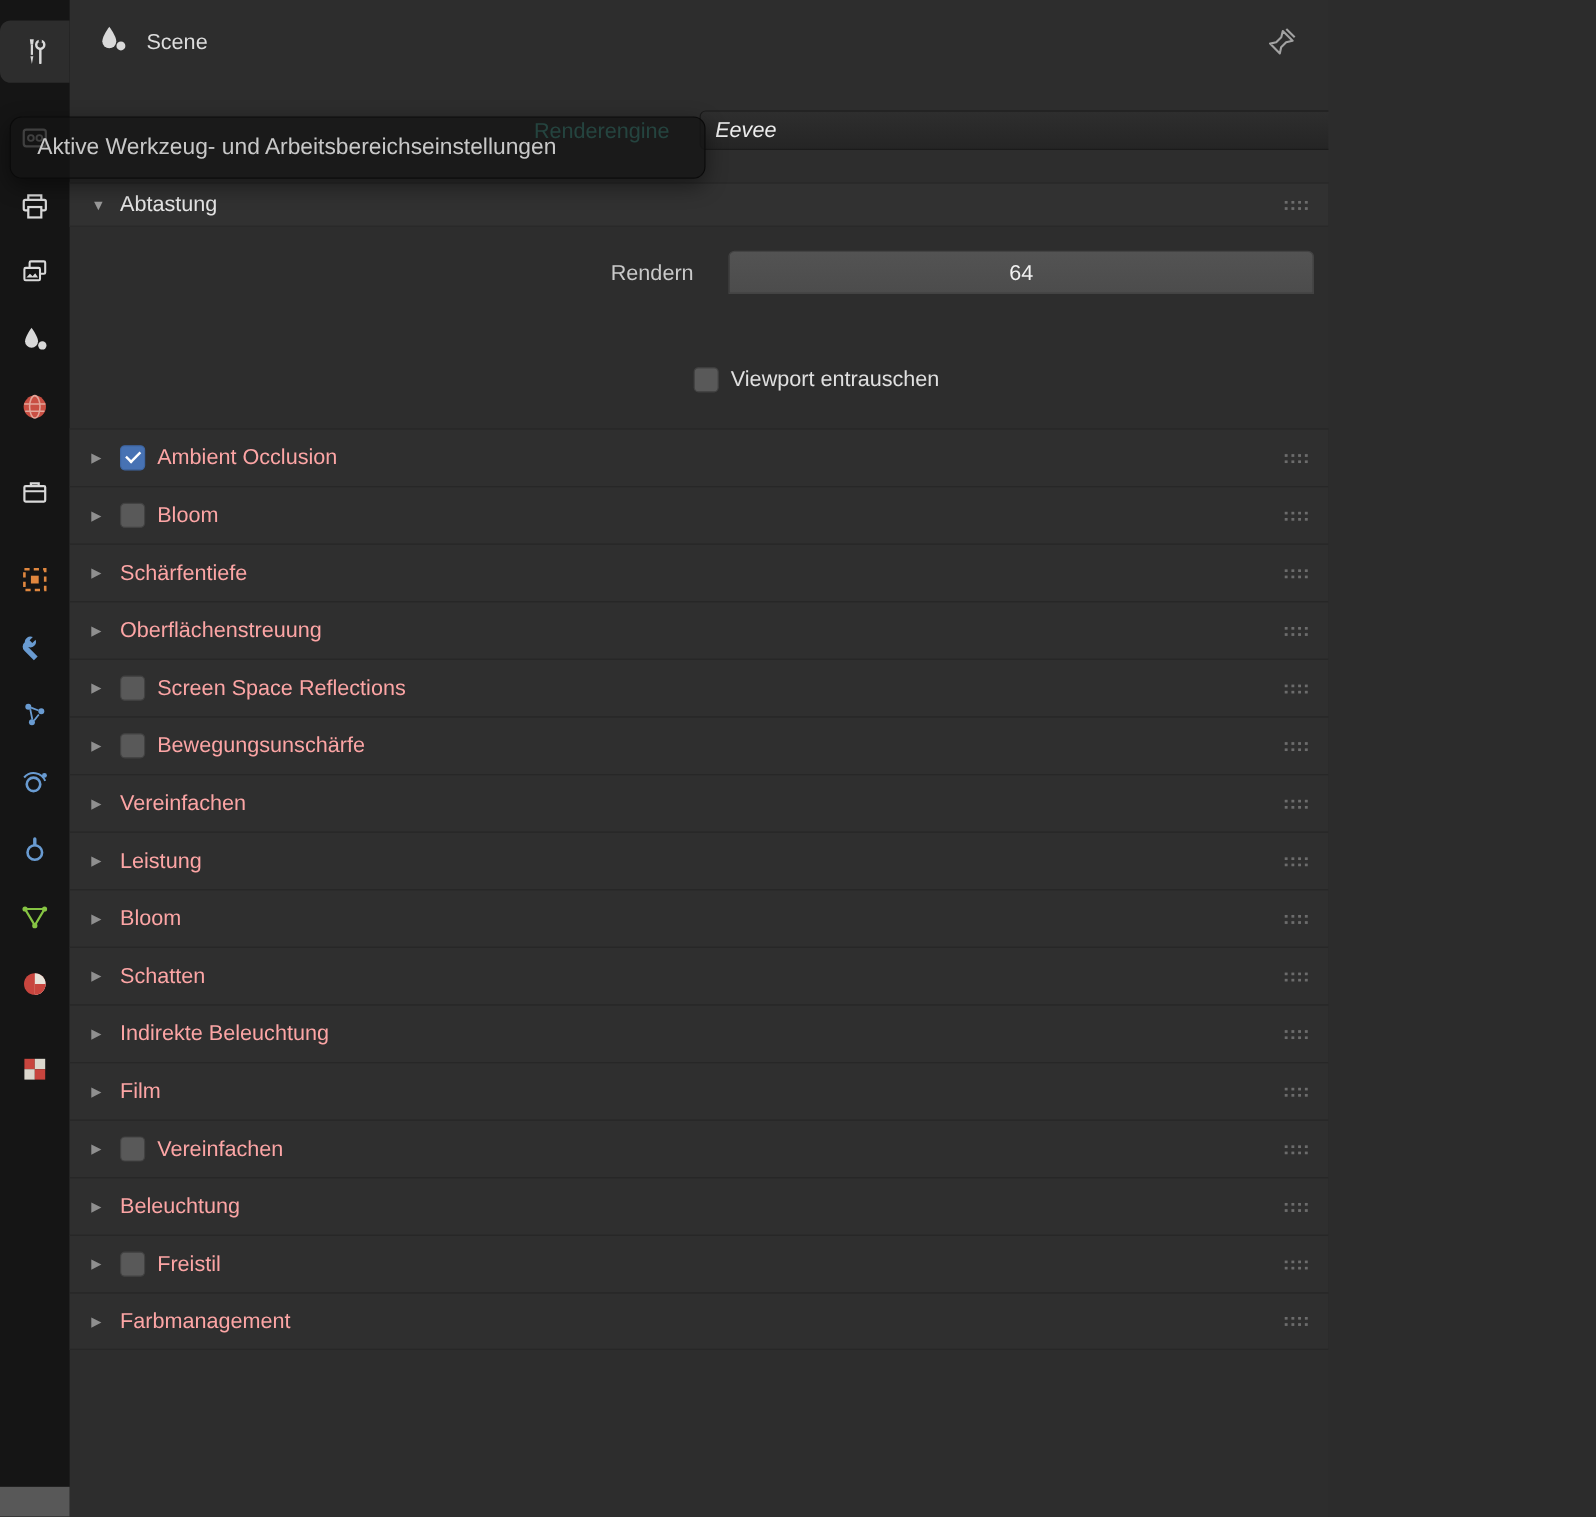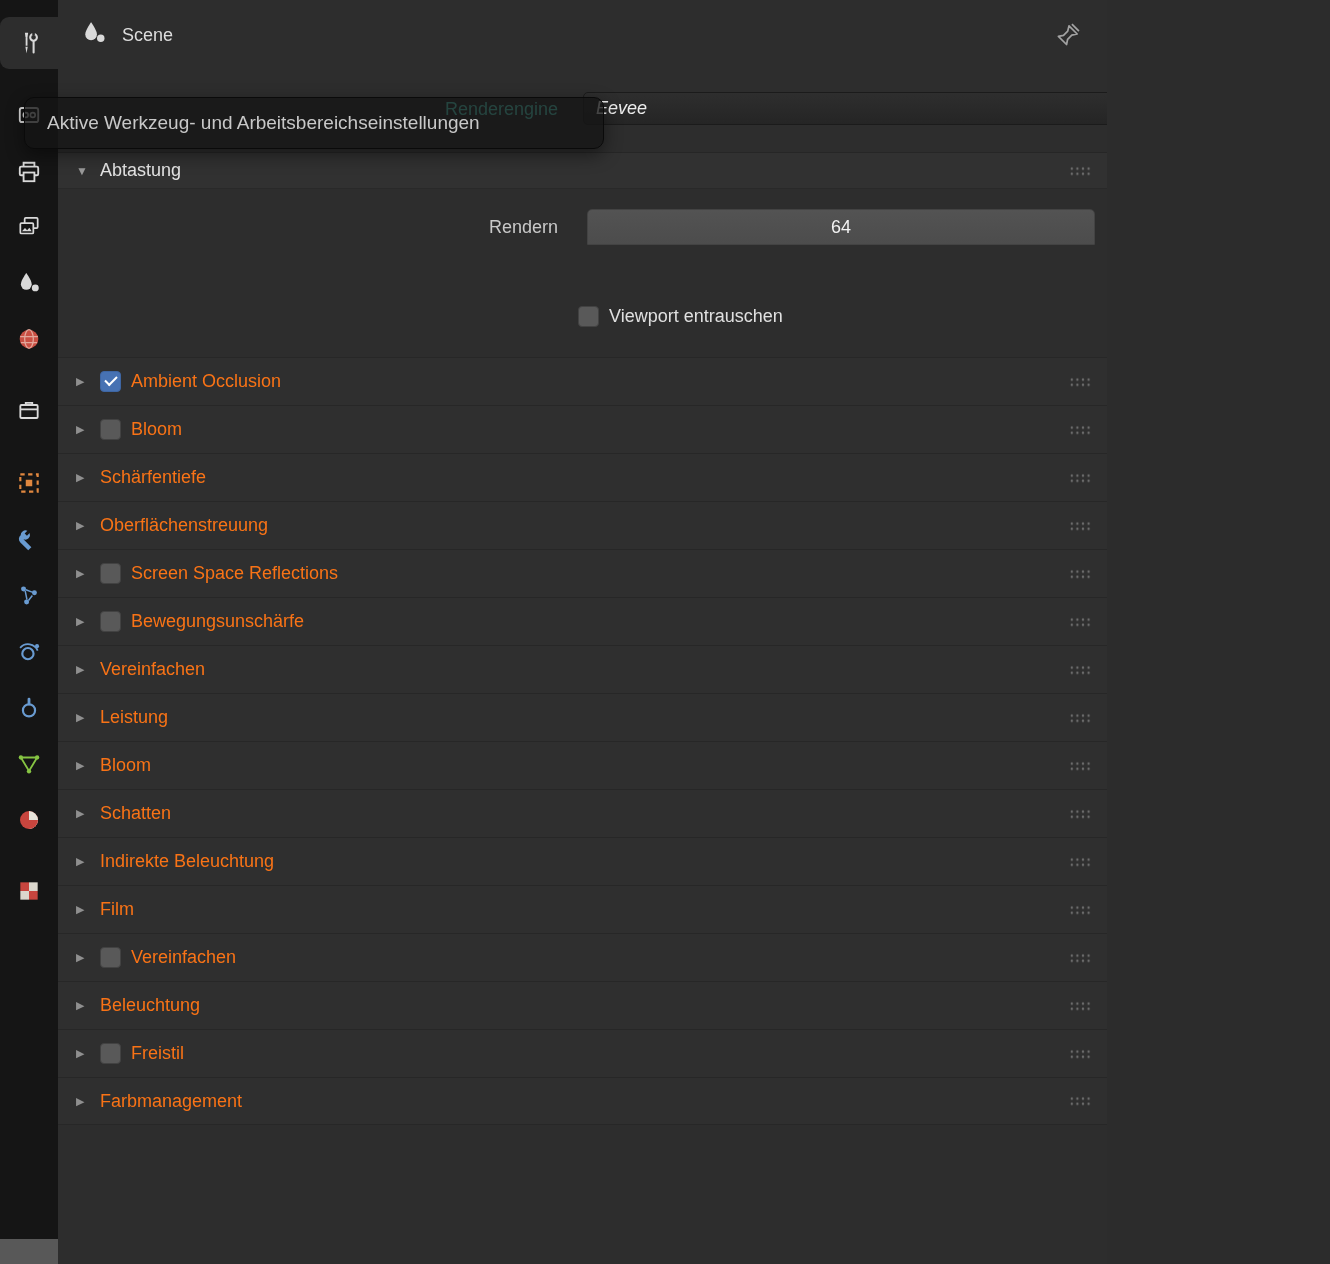--- a/index.html
+++ b/index.html
@@ -21,53 +21,53 @@
   .pin{position:absolute;right:24px;top:20px;width:28px;height:28px;cursor:pointer;}
 
   
   .engine-label{position:absolute;left:58px;top:96px;width:500px;text-align:right;color:#5eead4;line-height:26px;z-index:1;}
   .engine-select{position:absolute;left:583px;top:92px;width:727px;height:33px;border:1px solid #1b1b1b;border-radius:5px;
                  background:linear-gradient(#2e2e2e,#252525);display:flex;align-items:center;padding:0 12px;cursor:pointer;z-index:2;font-style:italic;}
   .engine-value{color:#ededed;flex:1;}
   .engine-select svg{flex:0 0 auto;}
 
   
-  .tooltip{position:absolute;left:24px;top:97px;width:580px;height:52px;background:rgba(20,20,20,0.78);
+  .tooltip{position:absolute;left:8px;top:97px;width:580px;height:52px;background:rgba(20,20,20,0.78);
            border:1px solid #0a0a0a;border-radius:10px;box-shadow:0 6px 18px rgba(0,0,0,0.45);
            display:flex;align-items:center;padding:0 22px;color:#c8c8c8;font-size:19px;z-index:50;white-space:nowrap;}
 
   
   .panel-header{position:absolute;left:58px;right:0;top:152px;height:37px;background:#313131;
                 border-top:1px solid #262626;border-bottom:1px solid #292929;display:flex;align-items:center;cursor:pointer;}
   .tri{width:24px;margin-left:18px;color:#9a9a9a;font-size:12px;flex:0 0 auto;}
   .panel-title{color:#e4e4e4;}
   .dots{margin-left:auto;margin-right:16px;width:22px;height:10px;flex:0 0 auto;
         background-image:radial-gradient(circle,#6c6c6c 1.2px,transparent 1.5px);background-size:5.6px 5.2px;cursor:grab;}
 
-  .field-row{position:absolute;left:58px;right:12px;height:37px;display:flex;}
+  .field-row{position:absolute;left:58px;right:12px;height:37px;display:flex;padding-left:20px;}
   .field-label{width:500px;text-align:right;color:#c9c9c9;line-height:37px;flex:0 0 auto;}
   .field{margin-left:29px;width:730px;height:36px;background:linear-gradient(#535353,#4c4c4c);
          border:1px solid #434343;text-align:center;line-height:34px;color:#f2f2f2;cursor:ew-resize;}
   .field.top{border-radius:5px 5px 0 0;}
   .field.bottom{border-radius:0 0 5px 5px;}
 
   .checkbox{width:21px;height:21px;background:#595959;border:1px solid #424242;border-radius:4px;flex:0 0 auto;cursor:pointer;position:relative;}
   .checkbox.checked{background:#4772b3;border-color:#3e66a3;}
   .checkbox.checked::after{content:"";position:absolute;left:4px;top:4px;width:10px;height:5px;
         border-left:2.2px solid #fff;border-bottom:2.2px solid #fff;transform:rotate(-45deg);}
 
   .denoise-row{position:absolute;left:578px;top:306px;display:flex;align-items:center;gap:10px;cursor:pointer;}
   .denoise-label{color:#e0e0e0;}
 
   .panel-list{position:absolute;left:58px;right:0;top:357px;}
   .panel-row{height:48px;display:flex;align-items:center;background:#2f2f2f;border-top:1px solid #272727;cursor:pointer;}
   .panel-row:last-child{border-bottom:1px solid #272727;}
   .panel-row .tri{font-size:11px;color:#8f8f8f;}
   .panel-row .checkbox{margin-right:10px;}
-  .panel-row .panel-label{color:#f97316;text-align:right;}
+  .panel-row .panel-label{color:#fca5a5;text-align:right;}
 </style>
 </head>
 <body>
 
 <div class="page">
 
   <div class="sidebar">
     <div class="tab active" style="top:17px">
       <span>
           <svg width="26" height="26" viewBox="0 0 24 24">

